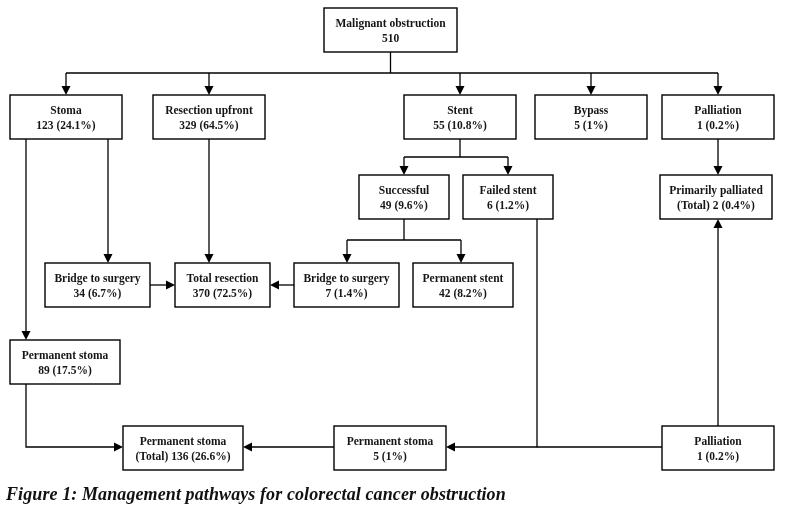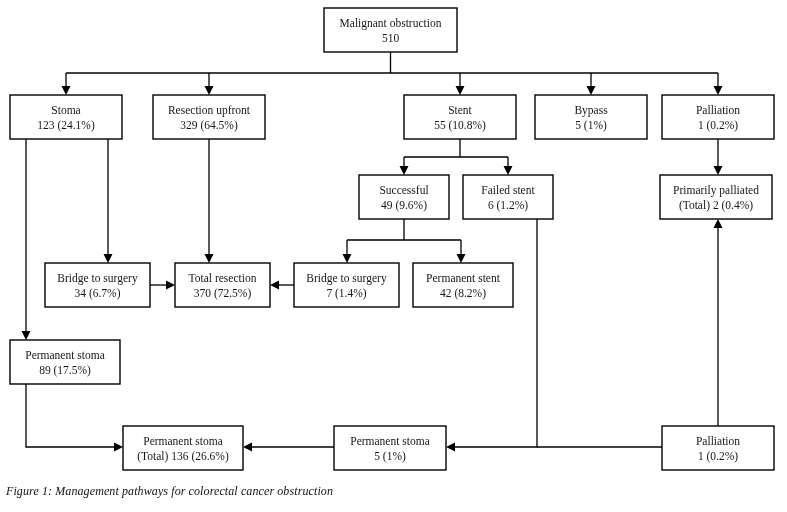--- a/index.html
+++ b/index.html
@@ -7,20 +7,21 @@
     padding: 0;
     background: #ffffff;
   }
   #page {
     position: relative;
     width: 779px;
     height: 512px;
     background: #ffffff;
     overflow: hidden;
     font-family: "Liberation Serif", "DejaVu Serif", serif;
+    font-weight: bold;
   }
   #flow {
     position: absolute;
     left: 0;
     top: 0;
     width: 787px;
     height: 490px;
   }
   .node-rect {
     fill: #ffffff;
@@ -45,21 +46,21 @@
     fill: #000000;
     stroke: none;
   }
   #caption {
     position: absolute;
     left: 6px;
     top: 484px;
     width: 600px;
     font-family: "Liberation Serif", "DejaVu Serif", serif;
     font-style: italic;
-    font-size: 12px;
+    font-size: 18px;
     color: #111111;
     letter-spacing: 0.1px;
     white-space: nowrap;
   }
 </style>
 </head>
 <body>
 
 <div id="page">
 

